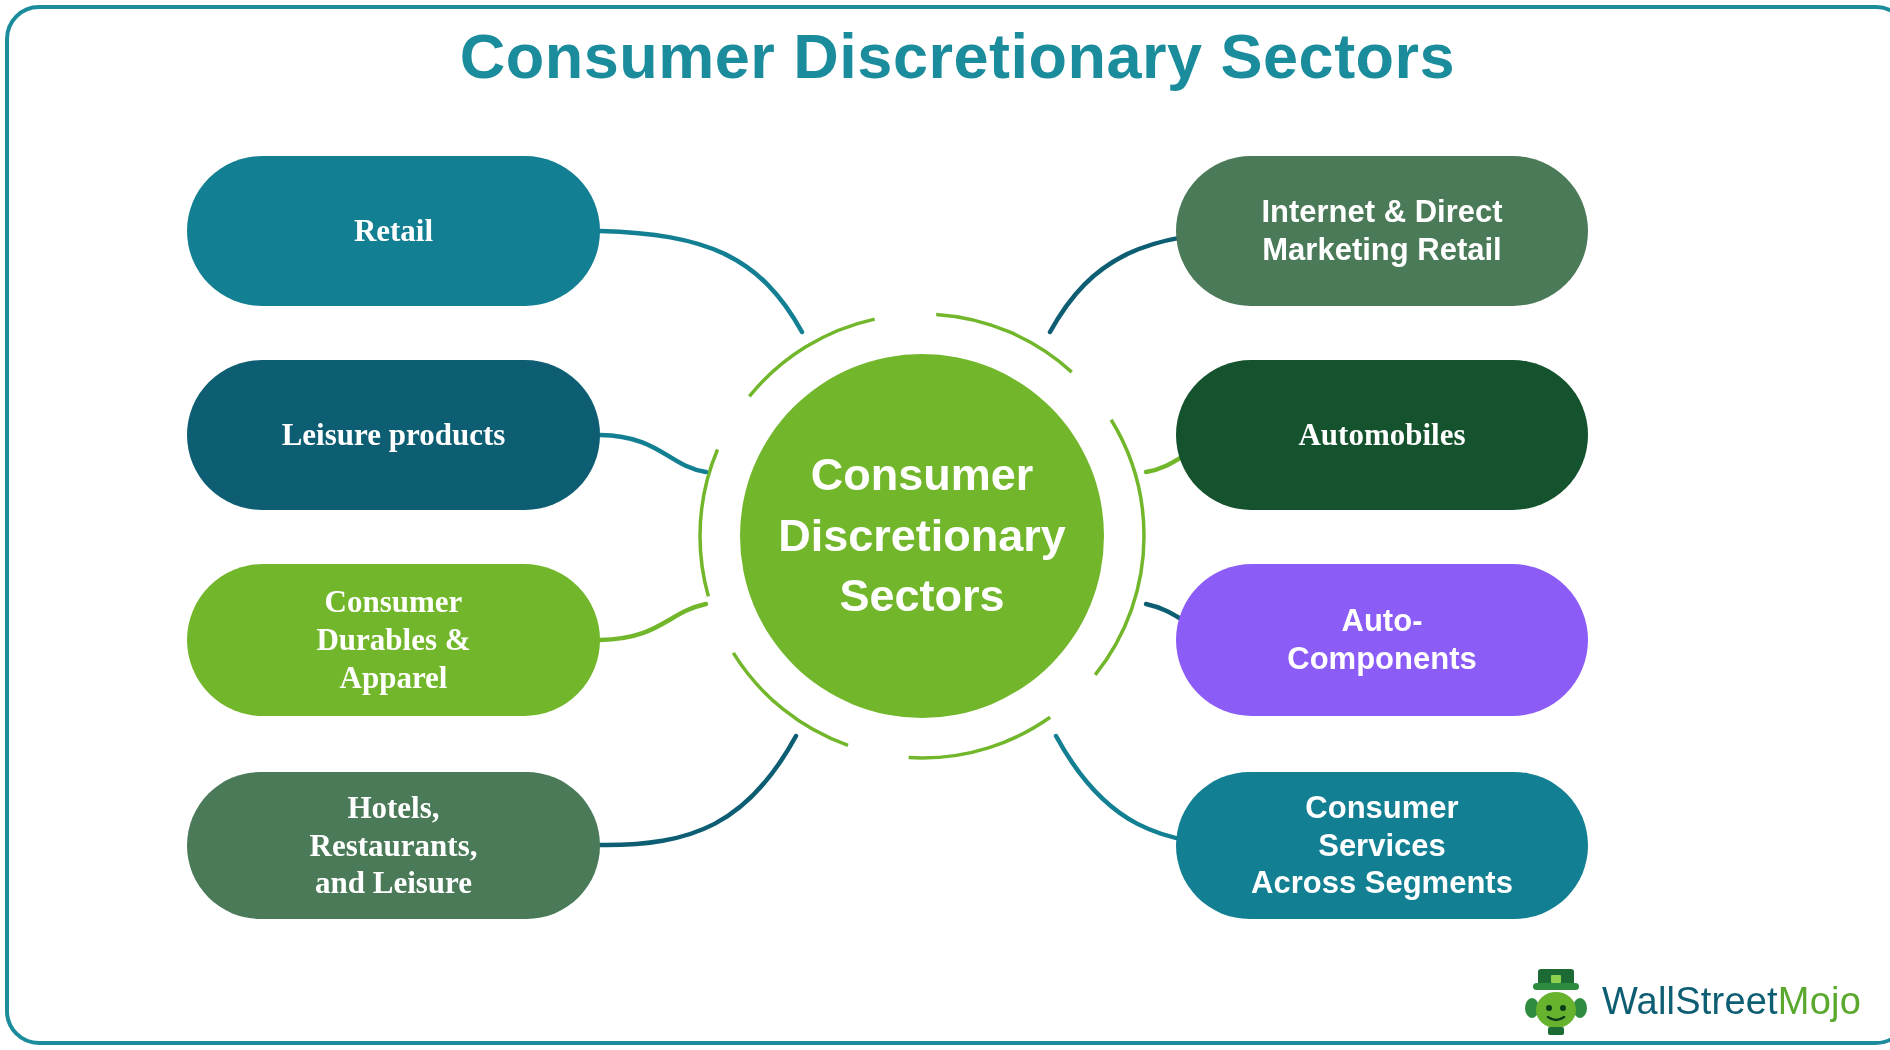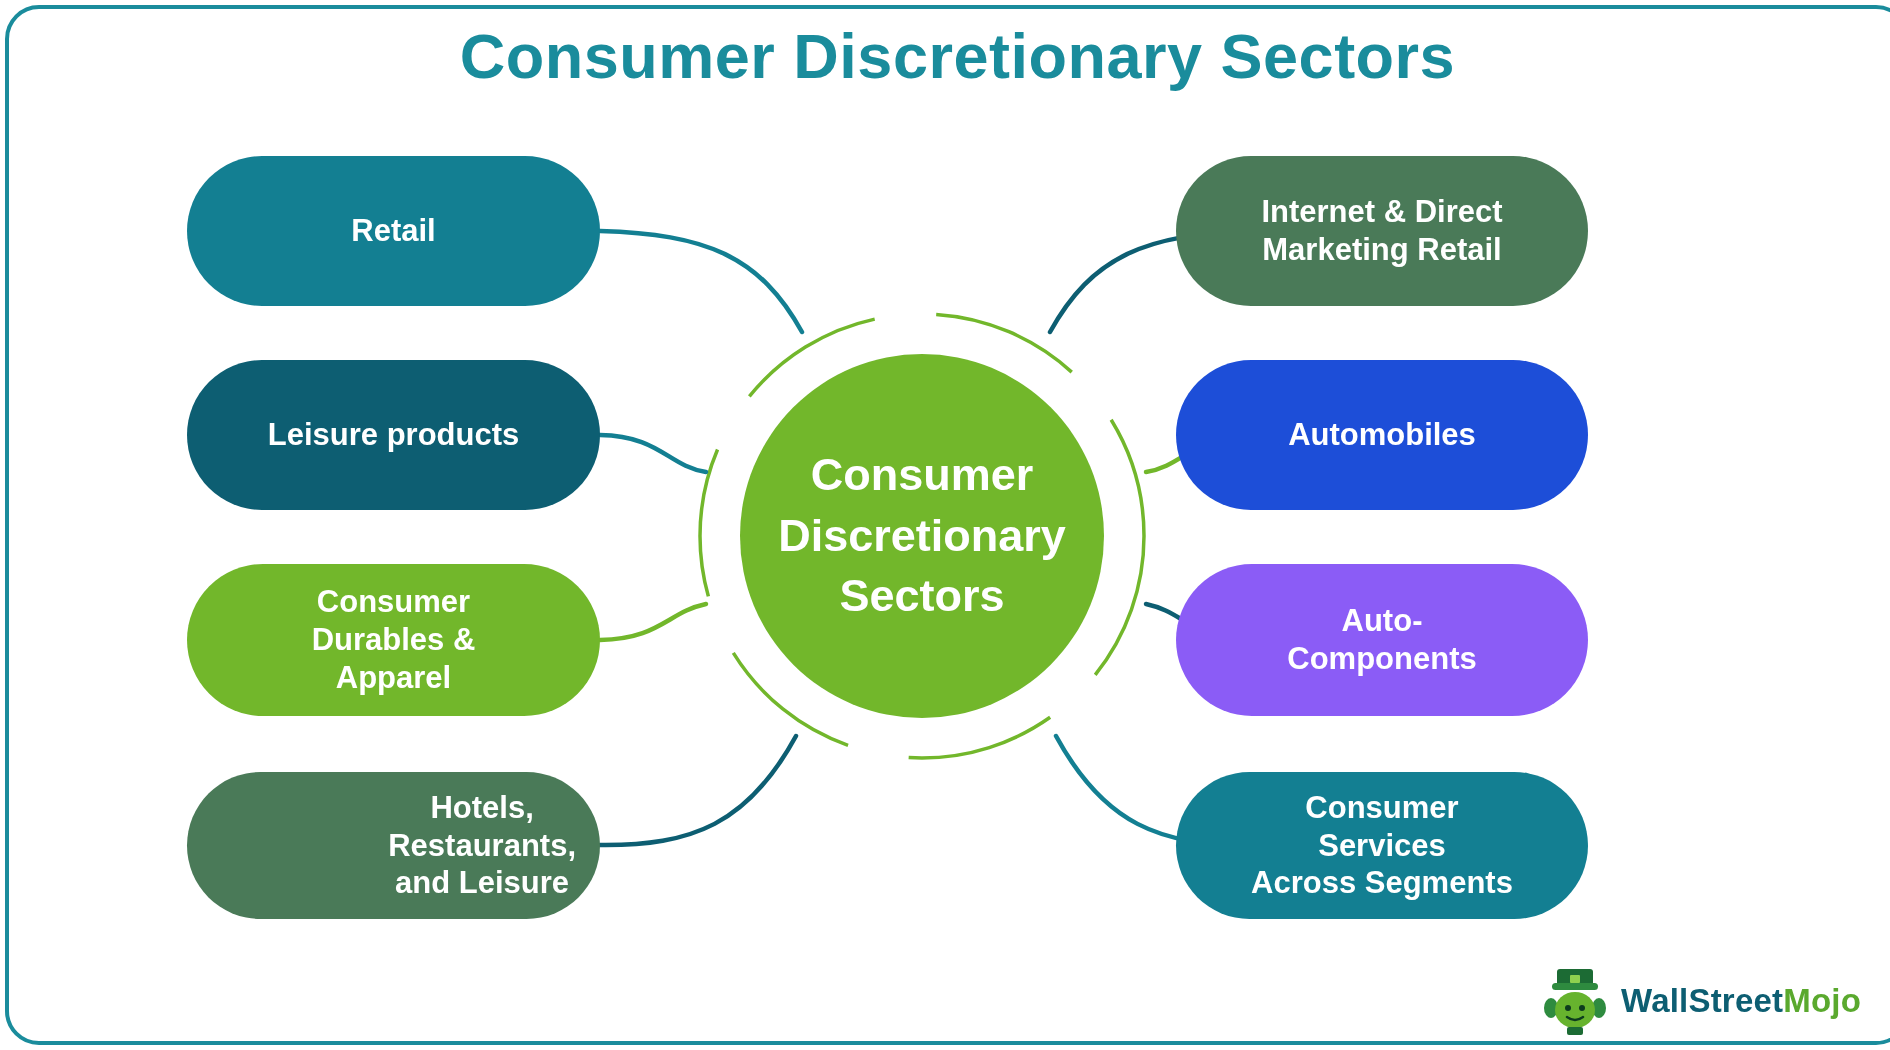--- a/index.html
+++ b/index.html
@@ -52,21 +52,21 @@
     font-weight: 700;
     font-size: 31px;
     line-height: 1.22;
     text-align: center;
     z-index: 2;
   }
   .pill .node-label {
     white-space: pre-line;
     padding: 0 24px;
   }
-  .pill.l { left: 187px; width: 413px; }
+  .pill.l { left: 187px; width: 413px; font-family: Liberation Serif, serif; }
   .pill.r { left: 1176px; width: 412px; }
   .row1 { top: 156px; height: 150px; }
   .row2 { top: 360px; height: 150px; }
   .row3 { top: 564px; height: 152px; }
   .row4 { top: 772px; height: 147px; }
   .center-node {
     position: absolute;
     left: 740px;
     top: 354px;
     width: 364px;
@@ -88,22 +88,22 @@
   .brand {
     position: absolute;
     right: 54px;
     bottom: 14px;
     display: flex;
     align-items: center;
     gap: 14px;
     z-index: 4;
   }
   .brand-text {
-    font-size: 33px;
-    font-weight: 700;
+    font-size: 38px;
+    font-weight: 400;
     letter-spacing: 0.2px;
   }
 </style>
 </head>
 <body>
 
 <div class="stage">
 
   <div class="frame" style="border-color: rgb(26, 140, 156);"></div>
 
@@ -127,31 +127,31 @@
     <span class="node-label">Retail</span>
   </div>
   <div class="pill l row2" style="background: rgb(13, 94, 114);">
     <span class="node-label">Leisure products</span>
   </div>
   <div class="pill l row3" style="background: rgb(114, 183, 43);">
     <span class="node-label">Consumer
 Durables &amp;
 Apparel</span>
   </div>
-  <div class="pill l row4" style="background: rgb(74, 122, 88); justify-content: flex-end;">
+  <div class="pill l row4" style="background: rgb(74, 122, 88);">
     <span class="node-label">Hotels,
 Restaurants,
 and Leisure</span>
   </div>
 
   <div class="pill r row1" style="background: rgb(74, 122, 88);">
     <span class="node-label">Internet &amp; Direct
 Marketing Retail</span>
   </div>
-  <div class="pill r row2" style="background: #1d4ed8;">
+  <div class="pill r row2" style="background: #14532d; font-family: Liberation Serif, serif;">
     <span class="node-label">Automobiles</span>
   </div>
   <div class="pill r row3" style="background: #8b5cf6;">
     <span class="node-label">Auto-
 Components</span>
   </div>
   <div class="pill r row4" style="background: rgb(19, 127, 146);">
     <span class="node-label">Consumer
 Services
 Across Segments</span>

